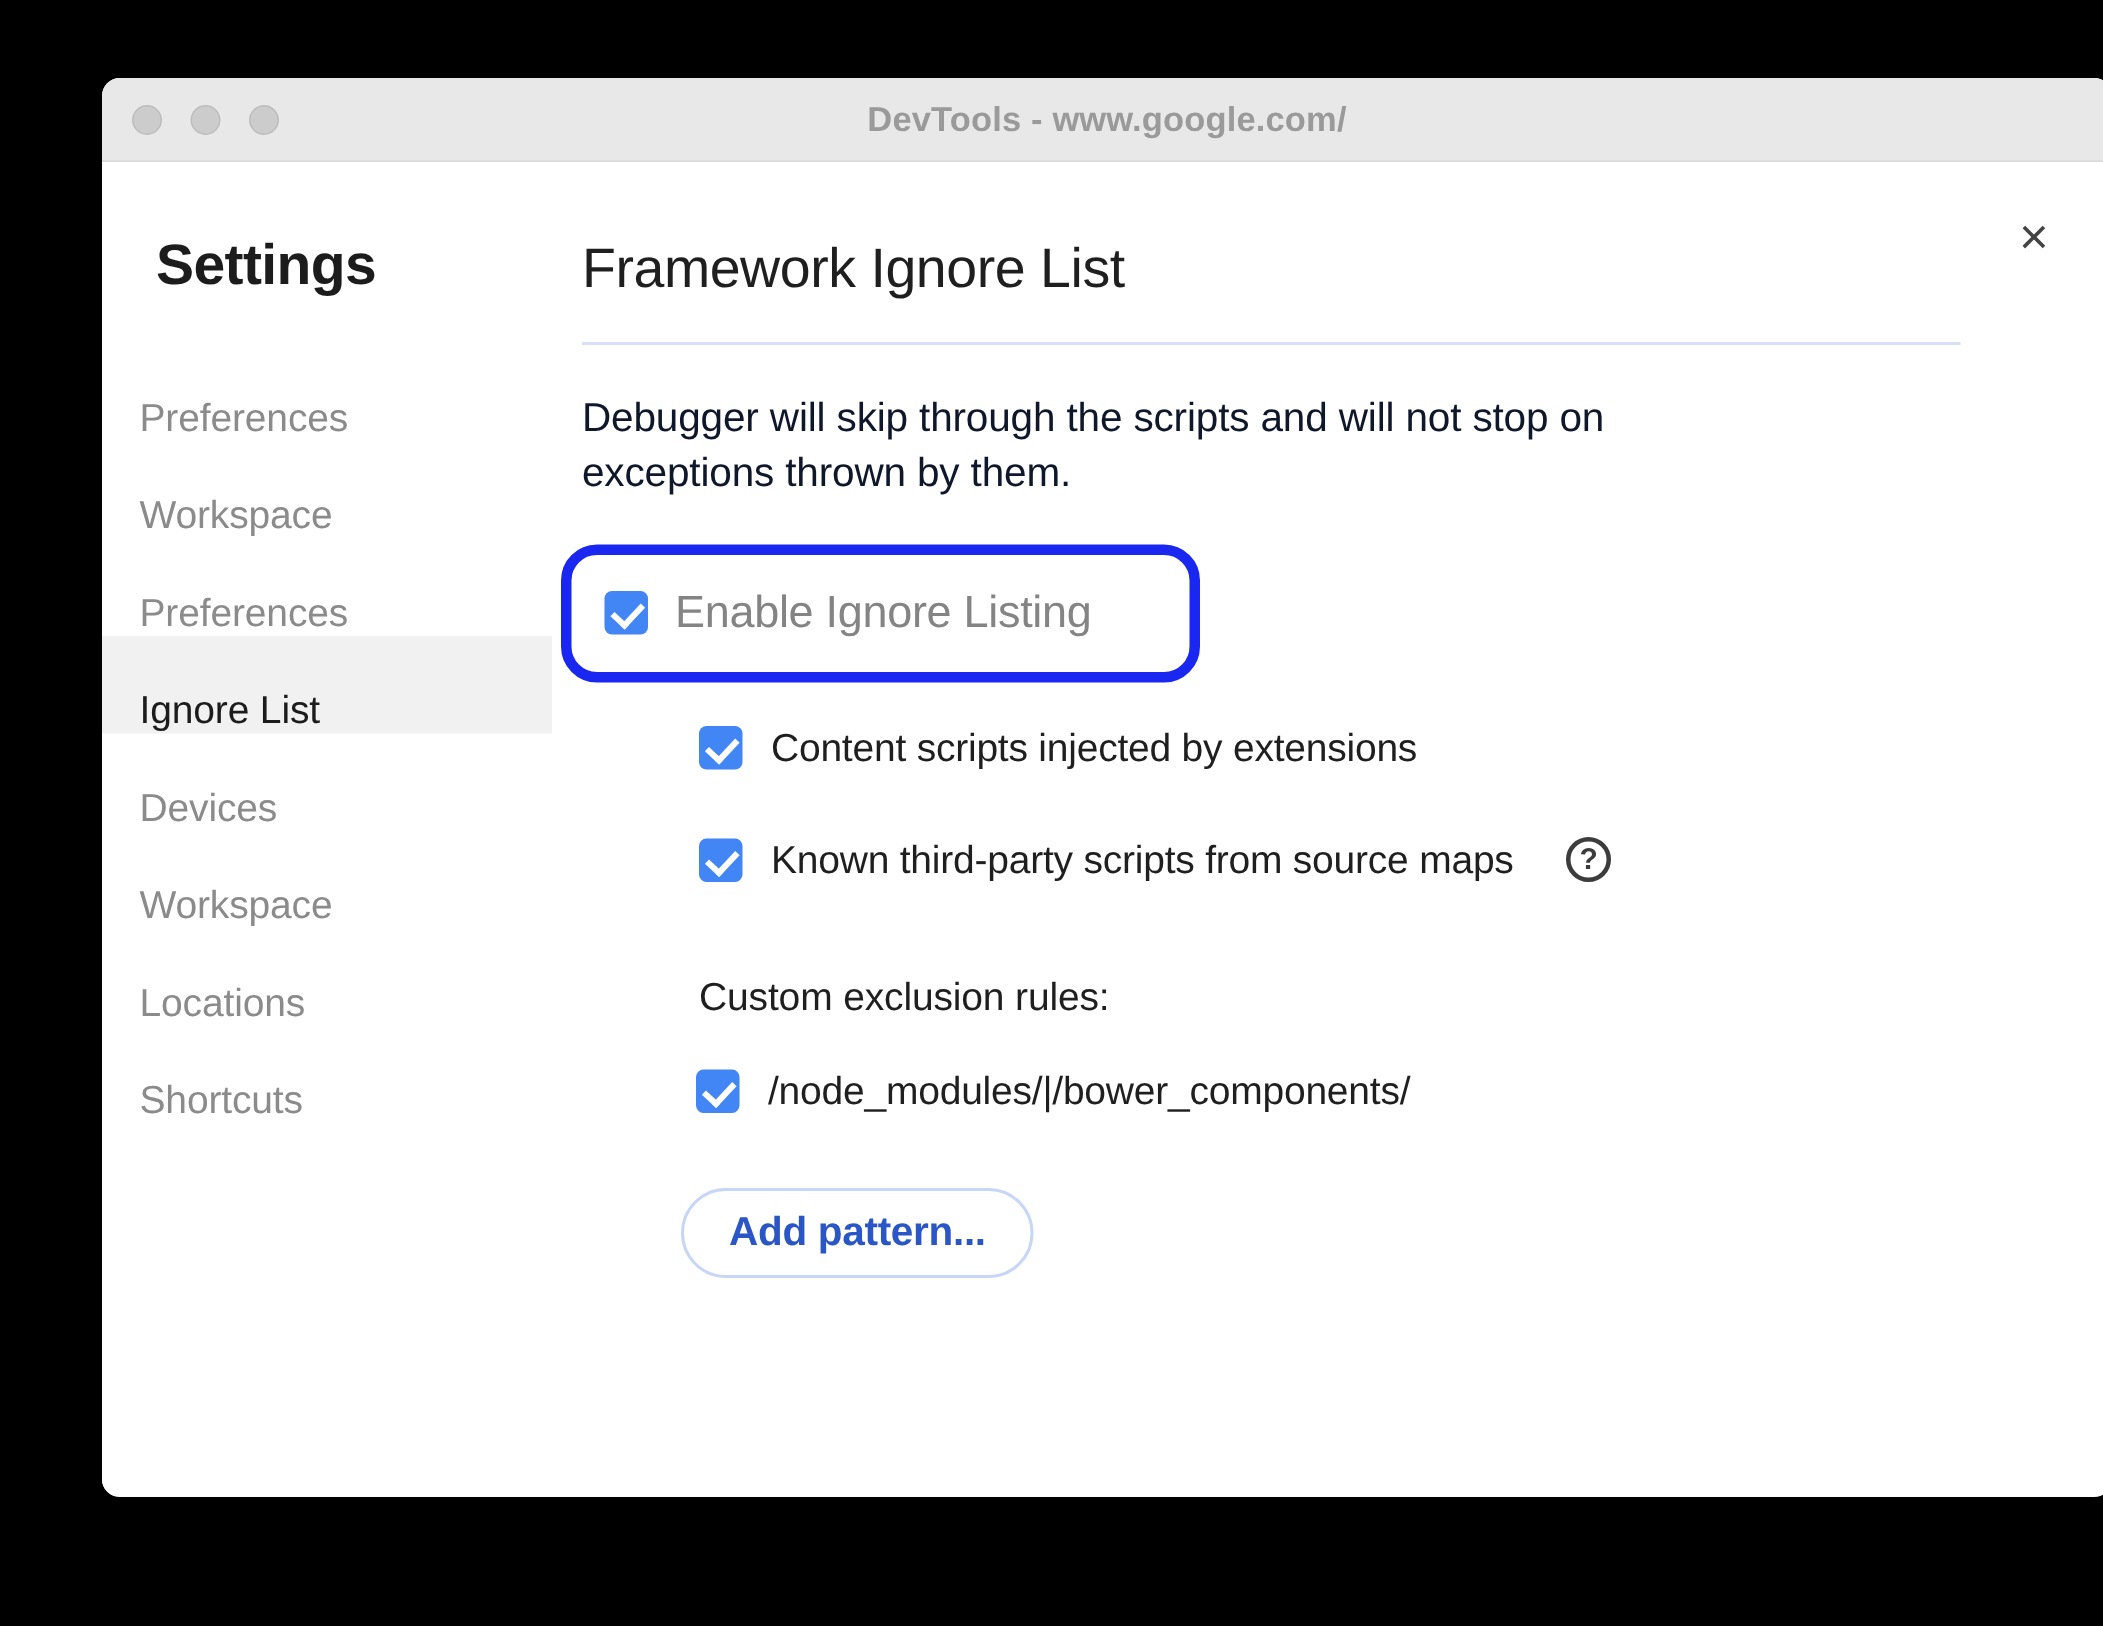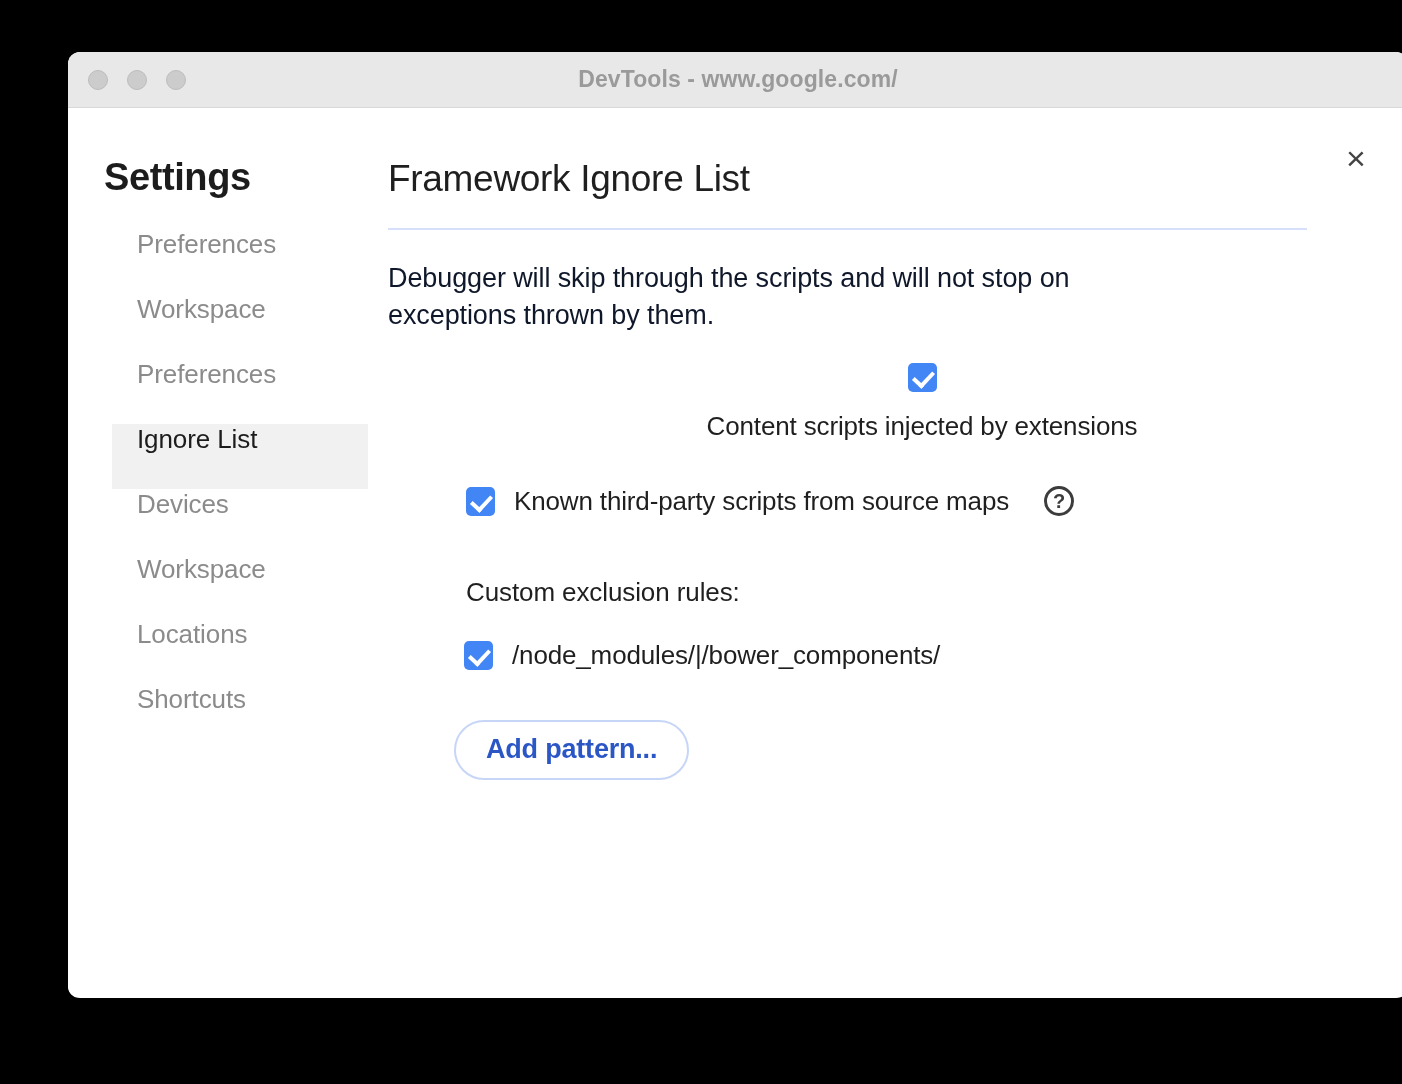--- a/index.html
+++ b/index.html
@@ -72,26 +72,25 @@
     font-size: 38px;
     font-weight: bold;
     color: #1c1c1c;
     padding-left: 36px;
     letter-spacing: -0.4px;
     margin-bottom: 30px;
   }
   .nav-item {
     height: 65px;
     display: flex;
-    align-items: flex-start;
+    align-items: flex-end;
     padding-left: 25px;
     font-size: 26px;
     color: #8b8b8b;
     letter-spacing: -0.1px;
-    margin-left: 44px;
   }
   .nav-item.selected {
     background: #f1f1f1;
     color: #1c1c1c;
   }
 
   
   .content {
     position: absolute;
     left: 320px;
@@ -210,21 +209,21 @@
 
   .rule-row {
     display: flex;
     align-items: center;
     gap: 19px;
     font-size: 26px;
     color: #1f1f1f;
     letter-spacing: -0.15px;
     cursor: pointer;
   }
-  .rule-row.first { margin-top: 28px; flex-direction: column; }
+  .rule-row.first { margin-top: 28px; }
   .rule-row.second { margin-top: 44px; }
   .rule-row.custom-rule { margin-top: 32px; margin-left: -2px; }
 
   .help-icon {
     width: 30px;
     height: 30px;
     border: 3px solid #3c3c3c;
     border-radius: 50%;
     display: inline-flex;
     align-items: center;
@@ -301,20 +300,27 @@
 
     <div class="content">
 
       <button class="close-btn">×</button>
 
       <div class="page-title">Framework Ignore List</div>
       <div class="title-divider"></div>
 
       <div class="description">Debugger will skip through the scripts and will not stop on exceptions thrown by them.</div>
 
+      <div class="enable-row-wrap">
+        <div class="highlight-ring"></div>
+        <div class="enable-row">
+          <span class="cb"></span>
+          <span class="enable-label">Enable Ignore Listing</span>
+        </div>
+      </div>
 
       <div class="rules-block">
 
 
         <div class="rule-row first">
           <span class="cb"></span>
           <span>Content scripts injected by extensions</span>
         </div>
 
         <div class="rule-row second">

